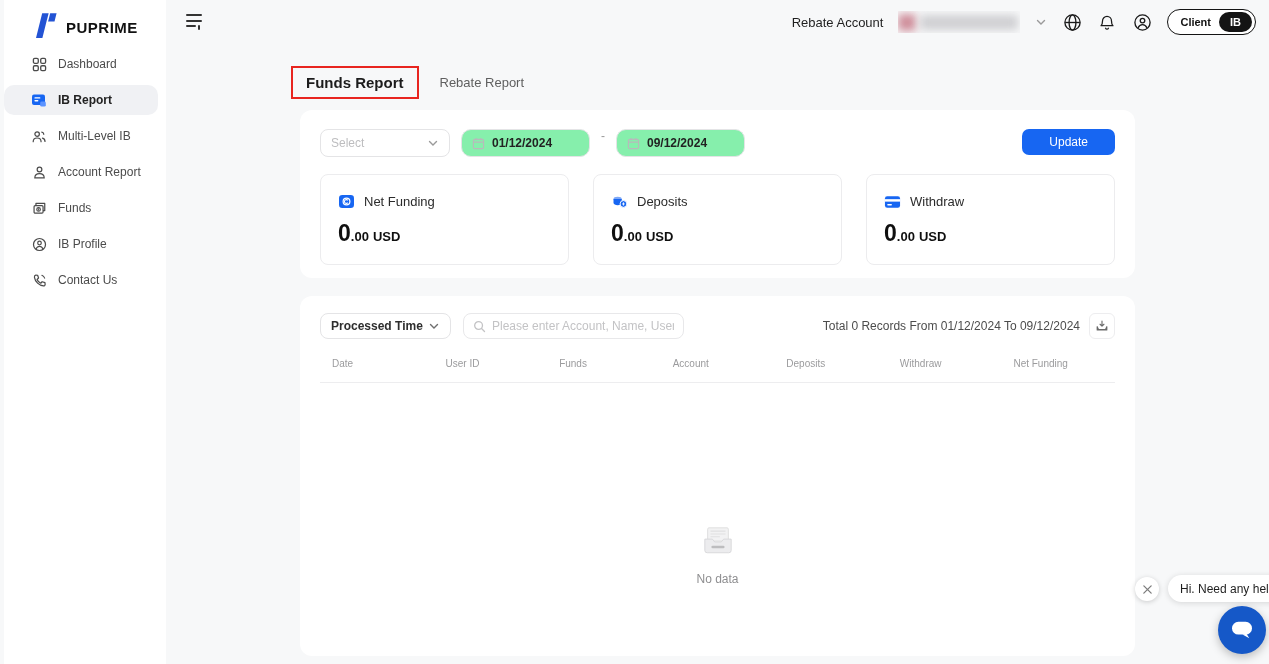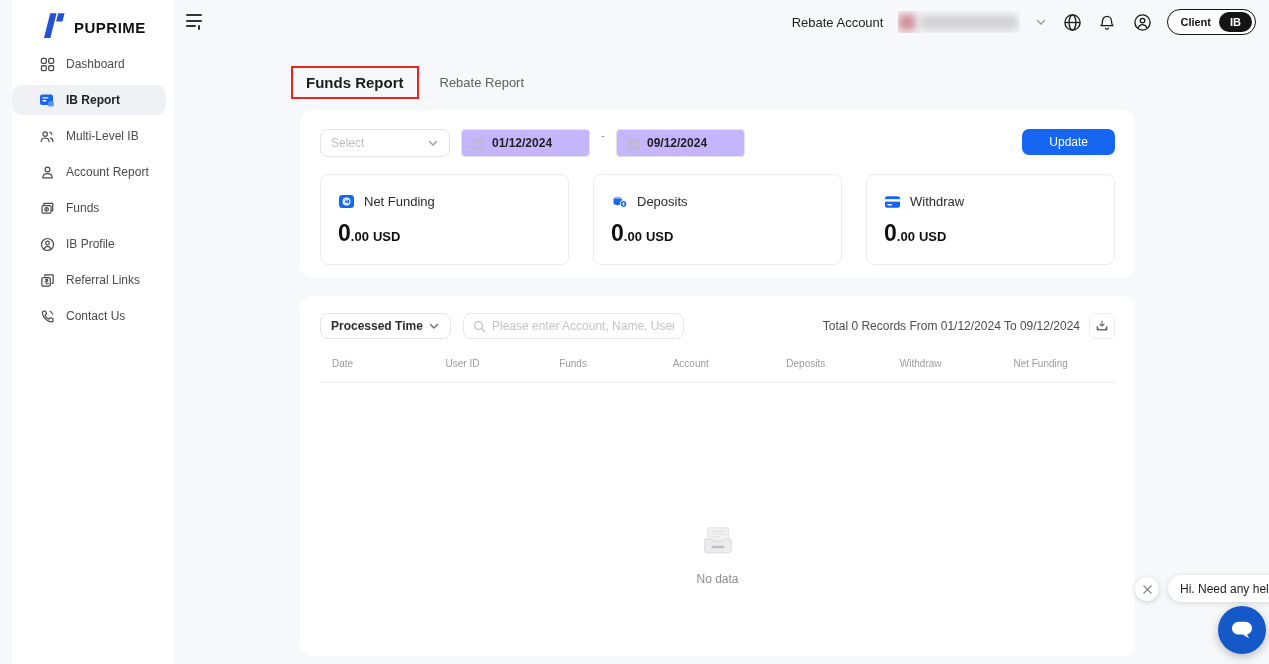--- a/index.html
+++ b/index.html
@@ -5,21 +5,21 @@
   * { box-sizing: border-box; margin: 0; padding: 0; }
   html,body { width:100%; height:100%; }
   body {
     font-family: "Liberation Sans", sans-serif;
     background: #f7f8f9;
     color: #222;
   }
   .app { position: relative; width: 1269px; height: 664px; background: #f7f8f9; overflow: hidden; }
 
   
-  .sidebar { position: absolute; left:12px; top:0; width:162px; height:664px; background:#fff; }
+  .sidebar { position: absolute; left:4px; top:0; width:162px; height:664px; background:#fff; }
   .logo-row { display:flex; align-items:center; gap:8px; padding:12px 0 0 30px; }
   .logo-mark { flex: 0 0 auto; }
   .logo-text { font-size:15px; font-weight:bold; letter-spacing:.5px; color:#111; }
   .nav { position:absolute; top:49px; left:0; right:0; }
   .nav-item {
     display:flex; align-items:center; gap:11px;
     height:30px; margin:0 8px 6px 0; padding-left:27px;
     font-size:12px; color:#4b4b4b; border-radius:10px; cursor:pointer;
   }
   .nav-item .nv-icon { width:16px; height:16px; display:flex; align-items:center; justify-content:center; color:#4b4b4b; }
@@ -57,22 +57,22 @@
 
   
   .panel1 { position:absolute; left:300px; top:110px; width:835px; height:168px; background:#fff; border-radius:12px; }
   .filter-row { display:flex; align-items:flex-start; gap:11px; padding:19px 20px 0 20px; }
   .select-box {
     width:130px; height:28px; border:1px solid #e4e4e6; border-radius:8px;
     display:flex; align-items:center; justify-content:space-between; padding:0 10px;
     font-size:12px; color:#bdbdbf; background:#fff; cursor:pointer;
   }
   .date-box {
-    width:129px; height:28px; border:1px solid #e4e4e6; border-radius:4px;
-    display:flex; align-items:center; gap:7px; padding:0 10px; background:#c4b5fd; cursor:pointer;
+    width:129px; height:28px; border:1px solid #e4e4e6; border-radius:10px;
+    display:flex; align-items:center; gap:7px; padding:0 10px; background:#86efac; cursor:pointer;
   }
   .date-box input { border:none; outline:none; width:80px; font-size:12px; font-weight:600; color:#222; font-family:"Liberation Sans",sans-serif; background:transparent; }
   .range-sep { color:#9a9a9a; font-size:12px; }
   .update-btn {
     margin-left:auto; background:#1766f2; color:#fff; border:none; border-radius:7px;
     font-size:12px; padding:6px 27px; cursor:pointer; font-family:"Liberation Sans",sans-serif;
   }
   .cards { display:flex; gap:24px; padding:17px 20px 0 20px; }
   .card { flex:1; border:1px solid #ececee; border-radius:8px; height:91px; padding:19px 17px; background:#fff; }
   .card-head { display:flex; align-items:center; gap:9px; font-size:13px; color:#2b2b2b; }
@@ -208,30 +208,20 @@
         <span class="nv-icon">
           <svg width="15" height="15" viewBox="0 0 16 16" fill="none" stroke="currentColor" stroke-width="1.3" stroke-linecap="round">
             <circle cx="8" cy="8" r="6.4"></circle>
               <circle cx="8" cy="6.4" r="1.9"></circle>
               <path d="M4.4 12.6 c.7-1.8 2-2.7 3.6-2.7 s2.9.9 3.6 2.7"></path>
           </svg>
         </span>
         <span>IB Profile</span>
       </div>
 
-      <div class="nav-item">
-        <span class="nv-icon">
-          <svg width="15" height="15" viewBox="0 0 16 16" fill="none" stroke="currentColor" stroke-width="1.3" stroke-linecap="round" stroke-linejoin="round">
-            <path d="M5 3.2 V2 h9 v9 h-1.2"></path>
-            <rect x="2" y="5" width="9" height="9" rx="1.4"></rect>
-            <path d="M5.2 9.6 l3-3 M5.8 6.6 h2.4 v2.4 M9.2 11.4 h-2.4 v-2.4" stroke-width="1.1"></path>
-          </svg>
-        </span>
-        <span>Referral Links</span>
-      </div>
 
       <div class="nav-item">
         <span class="nv-icon">
           <svg width="15" height="15" viewBox="0 0 16 16" fill="none" stroke="currentColor" stroke-width="1.3" stroke-linecap="round" stroke-linejoin="round">
             <path d="M4 2.2 l2 .2 1 3 -1.6 1.5 c.8 1.8 2.2 3.2 3.9 4 l1.5-1.6 3 1 .2 2 c0 .9-.8 1.6-1.7 1.5 C7.5 13.4 3.4 9.4 2.6 4.6 2.4 3.4 3 2.4 4 2.2 Z"></path>
             <path d="M10.5 2.5 c1.5.6 2.5 1.6 3 3" stroke-width="1.1"></path>
           </svg>
         </span>
         <span>Contact Us</span>
       </div>

